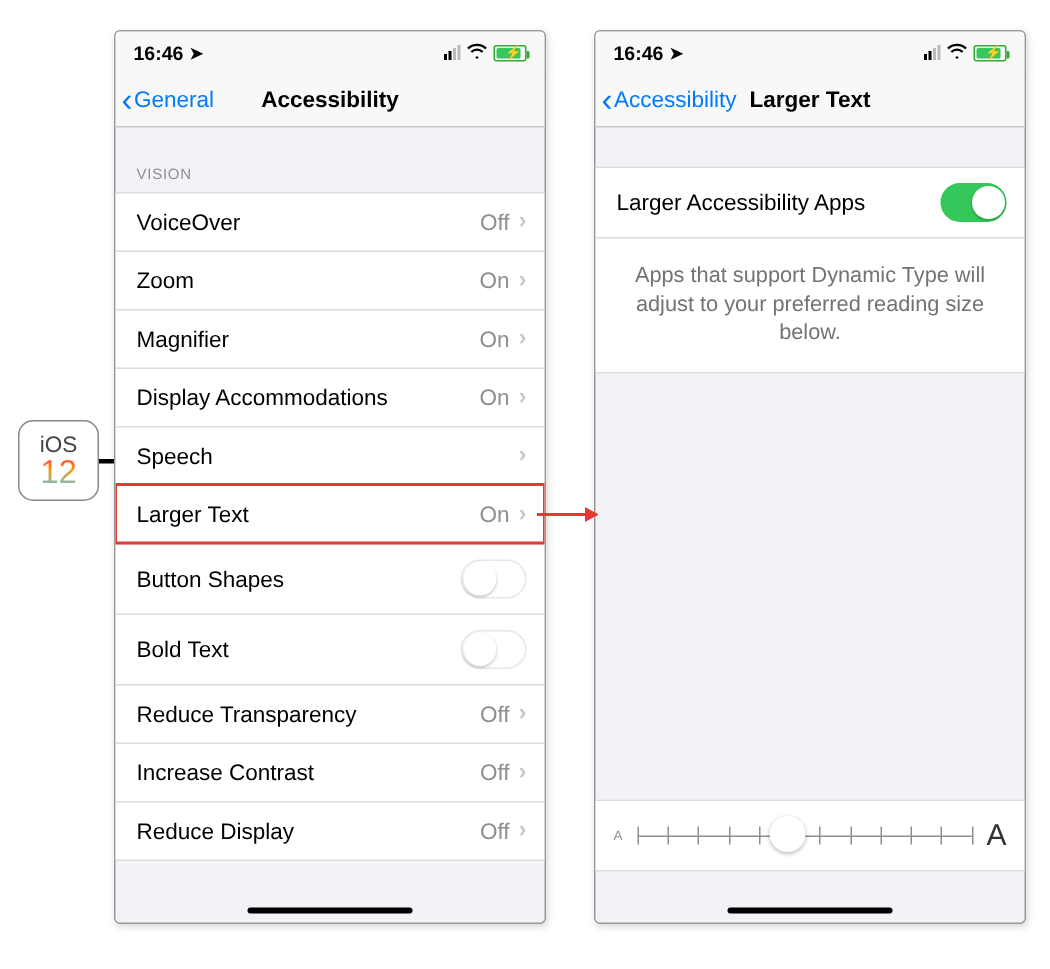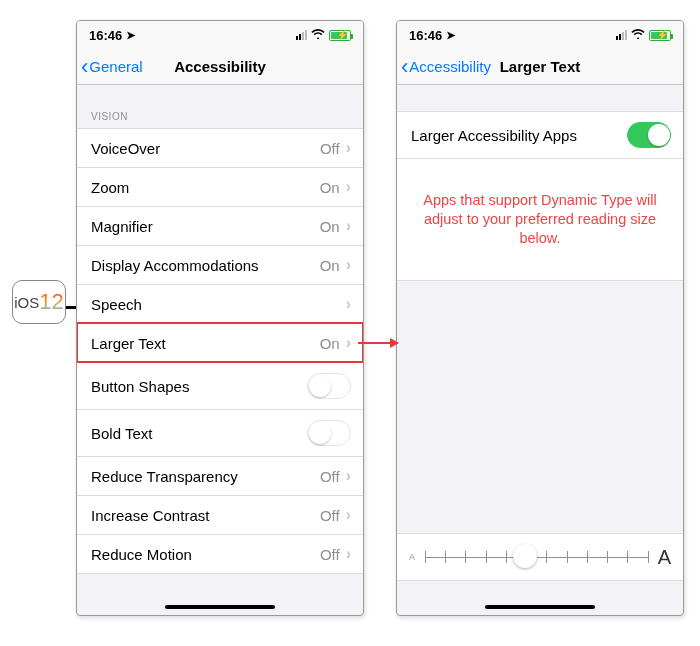--- a/index.html
+++ b/index.html
@@ -120,22 +120,22 @@
     box-shadow:0 1px 2px rgba(0,0,0,0.25);
   }
   .toggle.off::after { left:0.5px; }
   .toggle.on::after  { right:0.5px; }
 
   .highlight { outline:2px solid #e53935; outline-offset:-1px; position:relative; z-index:2; }
 
   .desc-text {
     text-align: center;
     font-size: 14.5px;
-    color: #ef4444;
-    padding: 32px 20px;
+    color: #737373;
+    padding: 16px 20px;
     line-height: 1.3;
     background:#fff;
     border-top:0.5px solid #dcdcde;
     border-bottom:0.5px solid #dcdcde;
   }
 
   .slider-wrap {
     position:absolute;
     left:0; right:0; bottom:34px;
     height:48px;
@@ -180,26 +180,26 @@
     transform:translateX(-50%);
     width:110px; height:4px;
     background:#000;
     border-radius:3px;
   }
 
   
   .badge {
     position:absolute;
     left:12px; top:280px;
-    width:54px; height:44px;
+    width:54px; height:54px;
     border:1px solid #888;
     border-radius:10px;
     background:#fff;
     display:flex;
-    flex-direction:row;
+    flex-direction:column;
     align-items:center;
     justify-content:center;
     line-height:1;
     z-index:5;
   }
   .badge .ios { font-size:15px; color:#444; font-weight:400; }
   .badge .num {
     font-size:22px; font-weight:300;
     background: linear-gradient(180deg,#ff2d55 0%,#ff9500 40%,#5ac8fa 100%);
     -webkit-background-clip:text;
@@ -346,21 +346,21 @@
         </span>
       </div>
       <div class="row">
         <span>Increase Contrast</span>
         <span class="right">
           <span>Off</span>
           <span class="chev-right">›</span>
         </span>
       </div>
       <div class="row">
-        <span>Reduce Motion</span>
+        <span>Reduce Display</span>
         <span class="right">
           <span>Off</span>
           <span class="chev-right">›</span>
         </span>
       </div>
     </div>
 
   <div class="home-ind"></div>
 </div>
 

